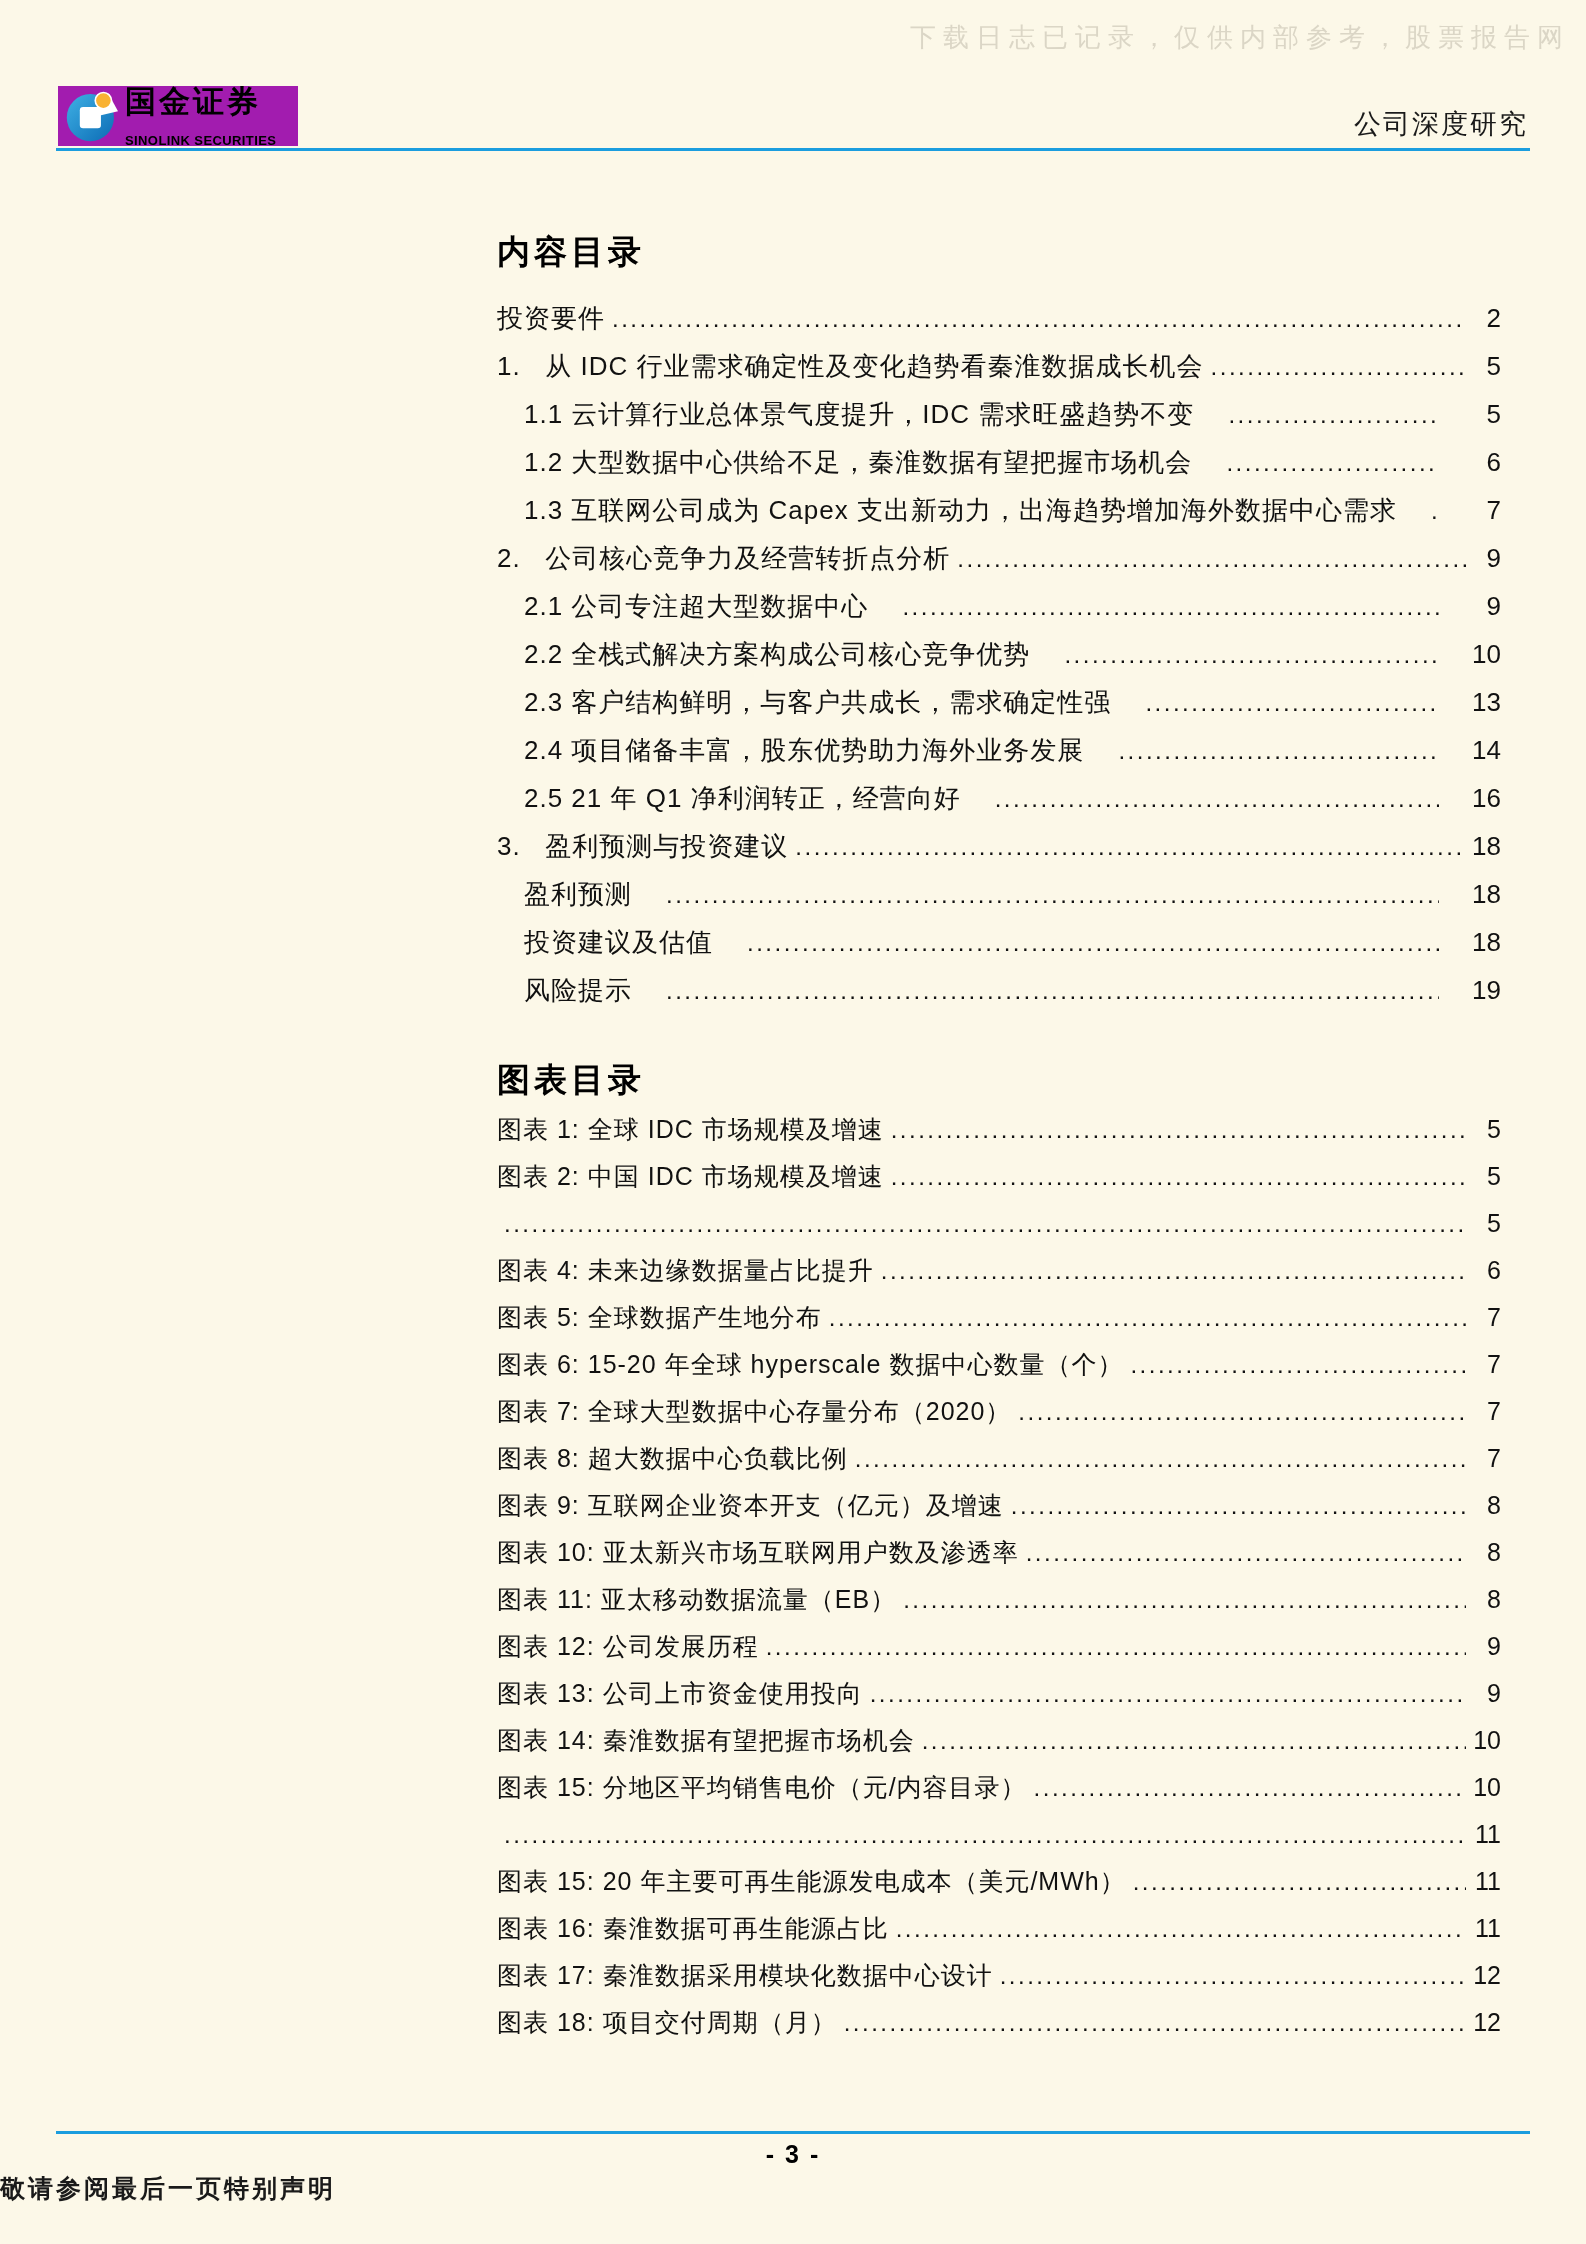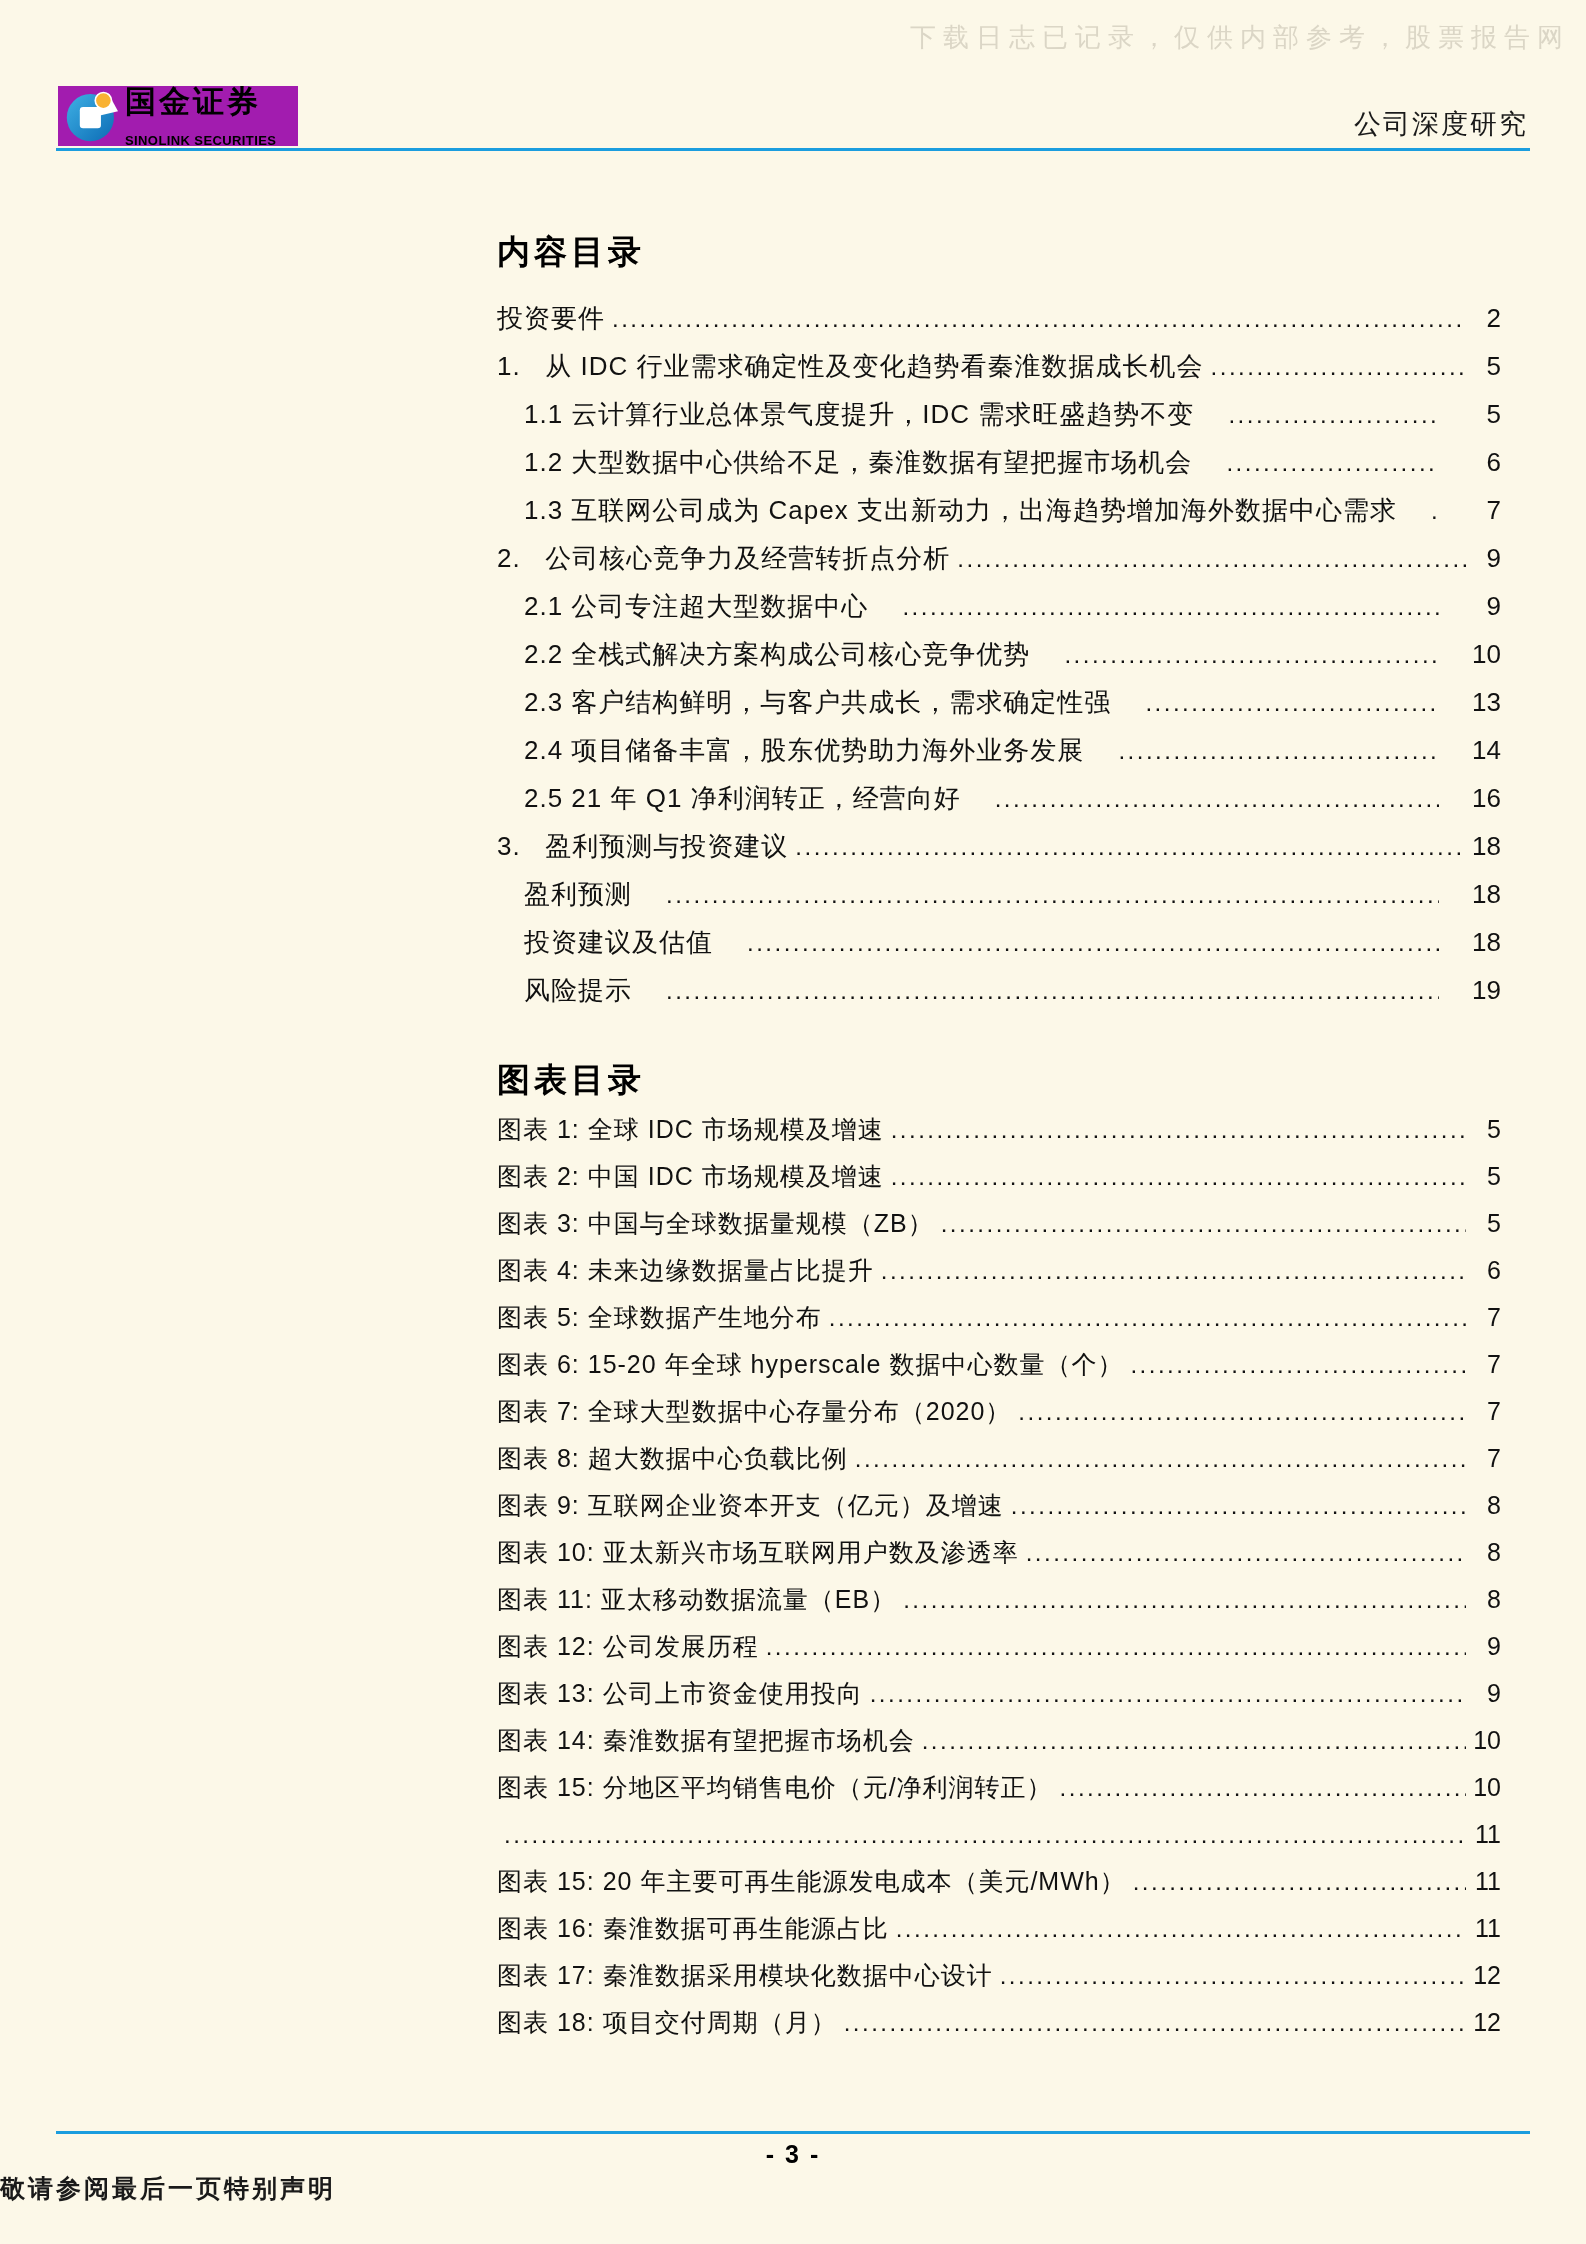--- a/index.html
+++ b/index.html
@@ -180,21 +180,20 @@
       <span class="label">图表 1: 全球 IDC 市场规模及增速</span>
       <span class="leader">............................................................................................................................................................................................................................................................................................................</span>
       <span class="pagenum">5</span>
     </div>
     <div class="row">
       <span class="label">图表 2: 中国 IDC 市场规模及增速</span>
       <span class="leader">............................................................................................................................................................................................................................................................................................................</span>
       <span class="pagenum">5</span>
     </div>
     <div class="row">
-      <span class="label">图表 3: 中国与全球数据量规模（ZB）</span>
       <span class="leader">............................................................................................................................................................................................................................................................................................................</span>
       <span class="pagenum">5</span>
     </div>
     <div class="row">
       <span class="label">图表 4: 未来边缘数据量占比提升</span>
       <span class="leader">............................................................................................................................................................................................................................................................................................................</span>
       <span class="pagenum">6</span>
     </div>
     <div class="row">
       <span class="label">图表 5: 全球数据产生地分布</span>
@@ -240,21 +239,21 @@
       <span class="label">图表 13: 公司上市资金使用投向</span>
       <span class="leader">............................................................................................................................................................................................................................................................................................................</span>
       <span class="pagenum">9</span>
     </div>
     <div class="row">
       <span class="label">图表 14: 秦淮数据有望把握市场机会</span>
       <span class="leader">............................................................................................................................................................................................................................................................................................................</span>
       <span class="pagenum">10</span>
     </div>
     <div class="row">
-      <span class="label">图表 15: 分地区平均销售电价（元/净利润转正）</span>
+      <span class="label">图表 15: 分地区平均销售电价（元/内容目录）</span>
       <span class="leader">............................................................................................................................................................................................................................................................................................................</span>
       <span class="pagenum">10</span>
     </div>
     <div class="row">
       <span class="leader">............................................................................................................................................................................................................................................................................................................</span>
       <span class="pagenum">11</span>
     </div>
     <div class="row">
       <span class="label">图表 15: 20 年主要可再生能源发电成本（美元/MWh）</span>
       <span class="leader">............................................................................................................................................................................................................................................................................................................</span>

